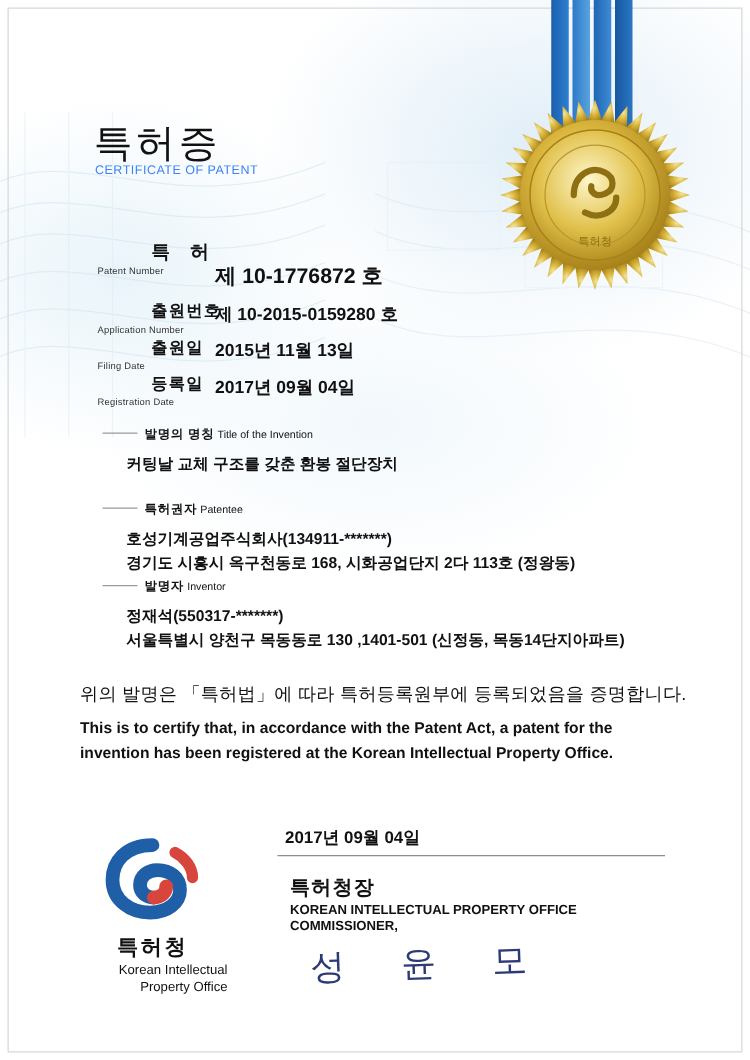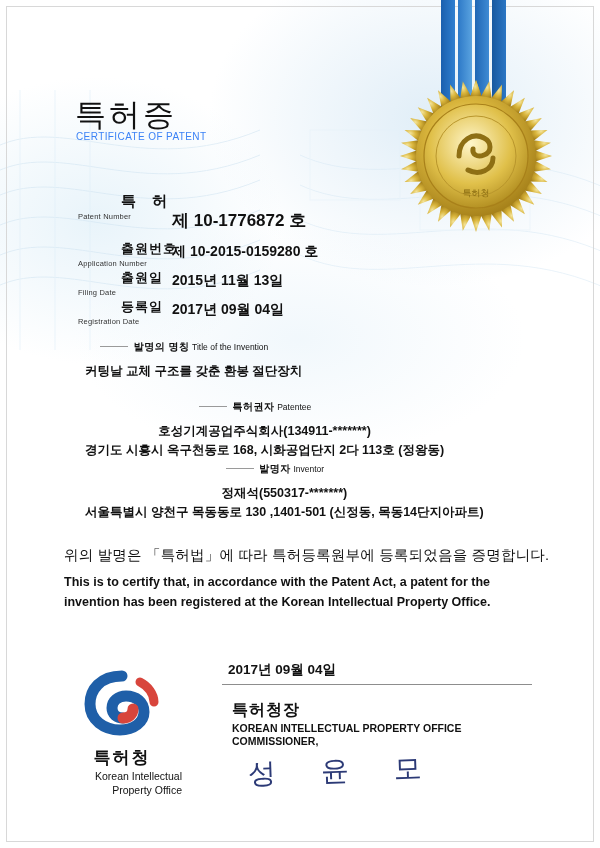--- a/index.html
+++ b/index.html
@@ -129,22 +129,21 @@
 
   .fd-label { left: 78px; top: 269px; }
   .fd-value { left: 172px; top: 272px; }
 
   .rd-label { left: 78px; top: 298px; }
   .rd-value { left: 172px; top: 301px; }
 
   
   .section {
     position: absolute;
-    left: 66px;
-    text-align: center;
+    left: 82px;
   }
   .sec-head {
     font-size: 9.5px;
     color: #111;
     margin-bottom: 8px;
   }
   .sec-head .ko { font-weight: bold; font-size: 10px; letter-spacing: 0.5px; }
   .sec-head .en { font-size: 8.5px; }
   .sec-line {
     font-size: 12.5px;

